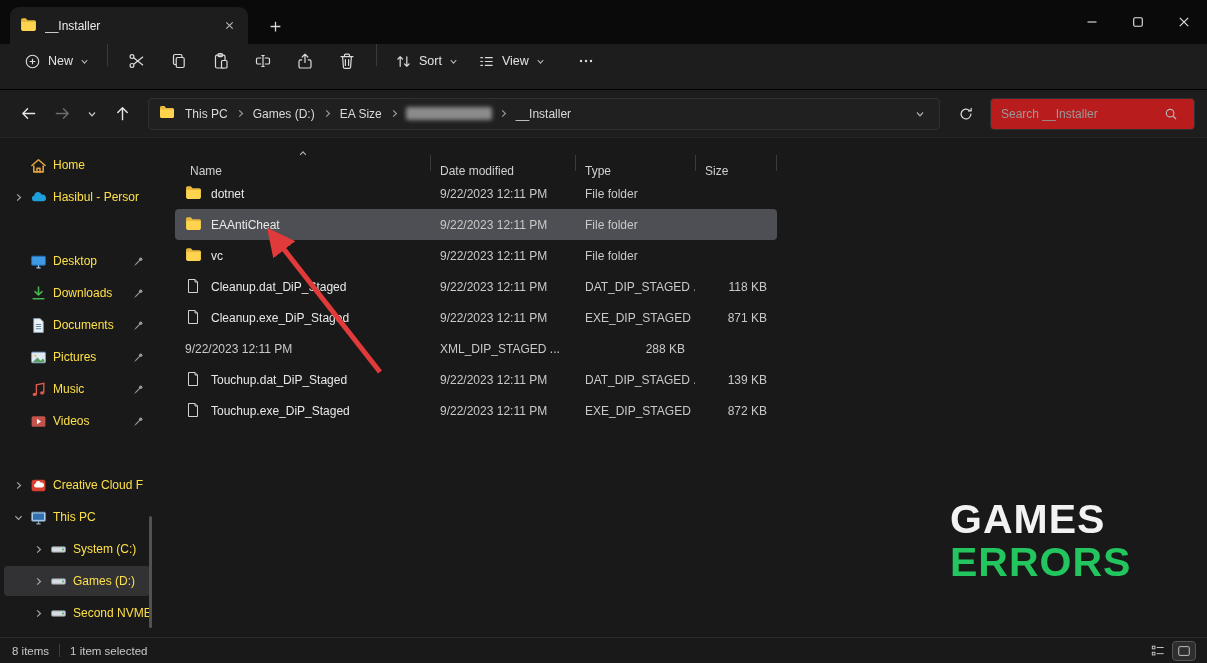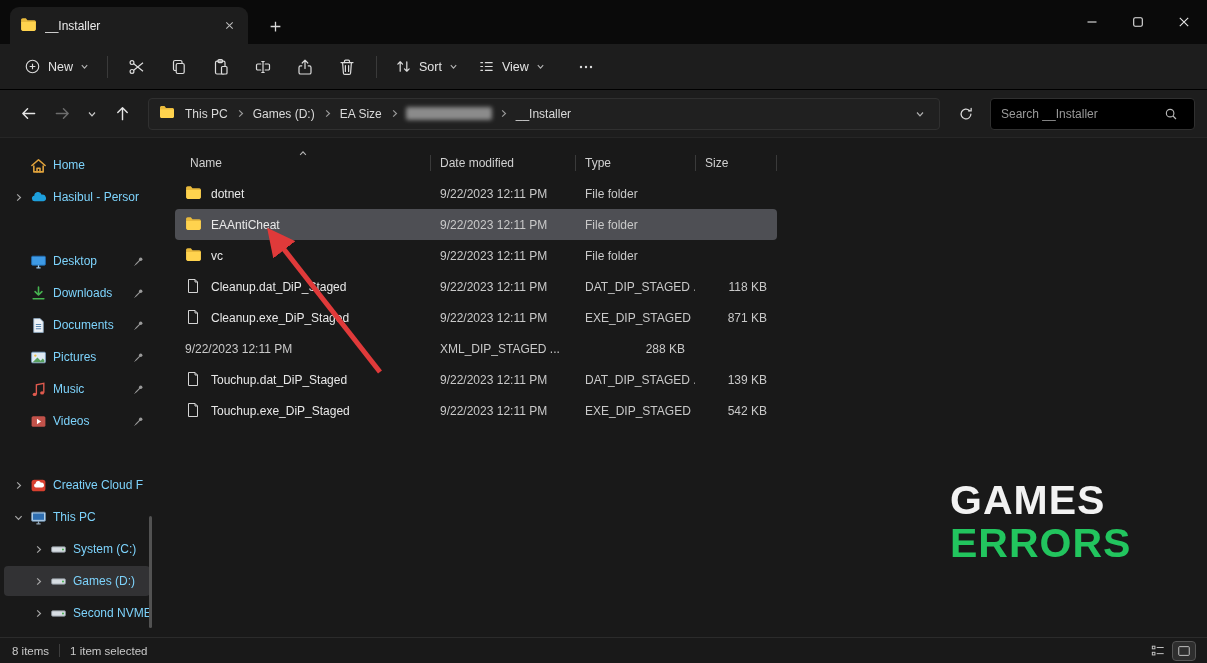--- a/index.html
+++ b/index.html
@@ -13,61 +13,61 @@
   .tab{position:absolute;left:10px;top:7px;width:238px;height:37px;background:#1d1d1d;
        border-radius:9px 9px 0 0;display:flex;align-items:center;padding:0 10px;gap:8px}
   .tab-title{flex:1;color:#eaeaea;white-space:nowrap;overflow:hidden}
   .tab-close{width:18px;height:18px;display:flex;align-items:center;justify-content:center;border-radius:4px}
   .newtab{position:absolute;left:262px;top:13px;width:26px;height:26px;display:flex;align-items:center;justify-content:center;border-radius:4px}
   .wincontrols{position:absolute;right:0;top:0;height:44px;display:flex}
   .winbtn{width:46px;height:44px;display:flex;align-items:center;justify-content:center}
 
   
   .commandbar{position:absolute;top:44px;left:0;right:0;height:46px;background:#1d1d1d;
-              display:flex;align-items:center;padding:0 14px;border-bottom:1px solid #000}
+              display:flex;padding:0 14px;border-bottom:1px solid #000}
   .cmd-btn{display:flex;align-items:center;gap:7px;height:34px;padding:0 10px;border-radius:4px;color:#e3e3e3;font-size:12.5px;cursor:default}
   .icon-btn{width:42px;height:34px;display:flex;align-items:center;justify-content:center;border-radius:4px}
   .cmd-sep{width:1px;height:22px;background:#3a3a3a;margin:0 8px}
 
   
   .navbar{position:absolute;top:90px;left:0;right:0;height:48px;background:#1d1d1d;display:flex;
           align-items:center;padding:0 12px;gap:2px;border-bottom:1px solid #262626}
   .nav-btn{width:32px;height:32px;display:flex;align-items:center;justify-content:center;border-radius:4px;flex:none}
   .addressbar{flex:1;height:32px;margin:0 8px;background:#202020;border:1px solid #303030;border-radius:4px;
               display:flex;align-items:center;padding:0 6px 0 10px;gap:3px;min-width:0}
   .crumb{padding:3px 6px;border-radius:3px;color:#dadada;white-space:nowrap}
   .crumb-chev{display:flex;margin:0 -1px;flex:none}
   .blur-seg{width:86px;height:13px;background:#a6a6a6;border-radius:2px;filter:blur(2px);opacity:.8;margin:0 5px;flex:none}
   .addr-caret{margin-left:auto;width:26px;display:flex;justify-content:center;flex:none}
-  .searchbox{width:205px;height:32px;background:#000000;border:1px solid #303030;border-radius:4px;
+  .searchbox{width:205px;height:32px;background:#b91c1c;border:1px solid #303030;border-radius:4px;
              display:flex;align-items:center;padding:0 16px 0 10px;margin-left:6px;flex:none}
   .searchbox input{flex:1;background:transparent;border:0;outline:0;color:#cfcfcf;font:inherit;font-size:12px;min-width:0}
   .searchbox input::placeholder{color:#9a9a9a}
 
   
   .main{position:absolute;top:138px;left:0;right:0;bottom:26px;background:#191919}
 
   
   .sidebar{position:absolute;left:0;top:0;bottom:0;width:154px;padding-top:12px}
-  .sb-item{display:flex;align-items:center;height:30px;margin:0 4px 2px;border-radius:4px;padding-left:8px;gap:6px;color:#7dd3fc}
+  .sb-item{display:flex;align-items:center;height:30px;margin:0 4px 2px;border-radius:4px;padding-left:8px;gap:6px;color:#fde047}
   .sb-item.sel{background:#323234}
   .sb-item .lbl{white-space:nowrap;overflow:hidden;flex:1}
   .sb-gap{height:32px}
   .sb-chev{width:12px;display:flex;justify-content:center;flex:none}
   .sb-noch{width:12px;flex:none}
   .sb-indent{width:14px;flex:none}
   .sb-ic{width:17px;height:17px;flex:none;display:flex}
   .sb-pin{flex:none;margin-right:6px;display:flex}
   .sb-scroll{position:absolute;right:2px;top:378px;width:3px;height:112px;background:#525252;border-radius:2px}
 
   
   .content{position:absolute;left:160px;top:0;right:0;bottom:0;padding-top:10px}
   .cols{display:grid;grid-template-columns:255px 145px 120px 82px;margin-left:15px;width:602px}
   .lh{height:30px;color:#d0d0d0}
-  .hc{display:flex;align-items:center;position:relative;padding-left:10px}
+  .hc{display:flex;align-items:flex-end;position:relative;padding-left:10px}
   .hc.first{padding-left:15px}
   .hc.sepl::before{content:"";position:absolute;left:0;top:7px;bottom:7px;width:1px;background:#3a3a3a}
   .hc.last::after{content:"";position:absolute;right:0;top:7px;bottom:7px;width:1px;background:#3a3a3a}
   .sort-caret{position:absolute;left:50%;top:1px;transform:translateX(-50%)}
   .row{height:31px;border-radius:4px;color:#e8e8e8}
   .row.sel{background:#4e4f54}
   .c{display:flex;align-items:center;padding-left:10px;overflow:hidden;white-space:nowrap}
   .c.name{gap:9px}
   .c.dim{color:#c9c9c9}
   .c.size{justify-content:flex-end;padding-right:10px}
@@ -75,21 +75,21 @@
 
   
   .statusbar{position:absolute;left:0;right:0;bottom:0;height:26px;background:#191919;border-top:1px solid #2b2b2b;
              display:flex;align-items:center;padding:6px 12px;gap:10px;color:#c9c9c9;font-size:11.5px}
   .sb-div{width:1px;height:13px;background:#3d3d3d}
   .view-toggles{margin-left:auto;display:flex;gap:4px}
   .vt{width:22px;height:18px;display:flex;align-items:center;justify-content:center;border-radius:3px}
   .vt.active{background:#2e2e2e;outline:1px solid #565656}
 
   
-  .watermark{position:absolute;left:950px;top:479px;line-height:43px;font-weight:bold;font-size:41px;letter-spacing:1px;pointer-events:none}
+  .watermark{position:absolute;left:950px;top:498px;line-height:43px;font-weight:bold;font-size:41px;letter-spacing:1px;pointer-events:none}
   .wm1{color:#f2f2f2}
   .annot{position:absolute;inset:0;pointer-events:none;z-index:40}
 </style>
 </head>
 <body>
 
 <div class="window">
 
   <div class="titlebar">
     <div class="tab">
@@ -652,21 +652,21 @@
             <span class="fic">
               <svg viewBox="0 0 16 16" width="16" height="16" fill="none" stroke="#d5d5d5" stroke-width="1">
                 <path d="M3.5 1.5h6.5l2.5 2.5v10.5H3.5z"></path>
                 <path d="M10 1.5V4h2.5"></path>
               </svg>
             </span>
             <span>Touchup.exe_DiP_Staged</span>
           </div>
         <div class="c dim">9/22/2023 12:11 PM</div>
         <div class="c dim">EXE_DIP_STAGED F...</div>
-        <div class="c dim size">542 KB</div>
+        <div class="c dim size">872 KB</div>
       </div>
 
     </div>
   </div>
 
   <div class="statusbar">
     <span>8 items</span>
     <span class="sb-div"></span>
     <span>1 item selected</span>
     <span class="view-toggles">

